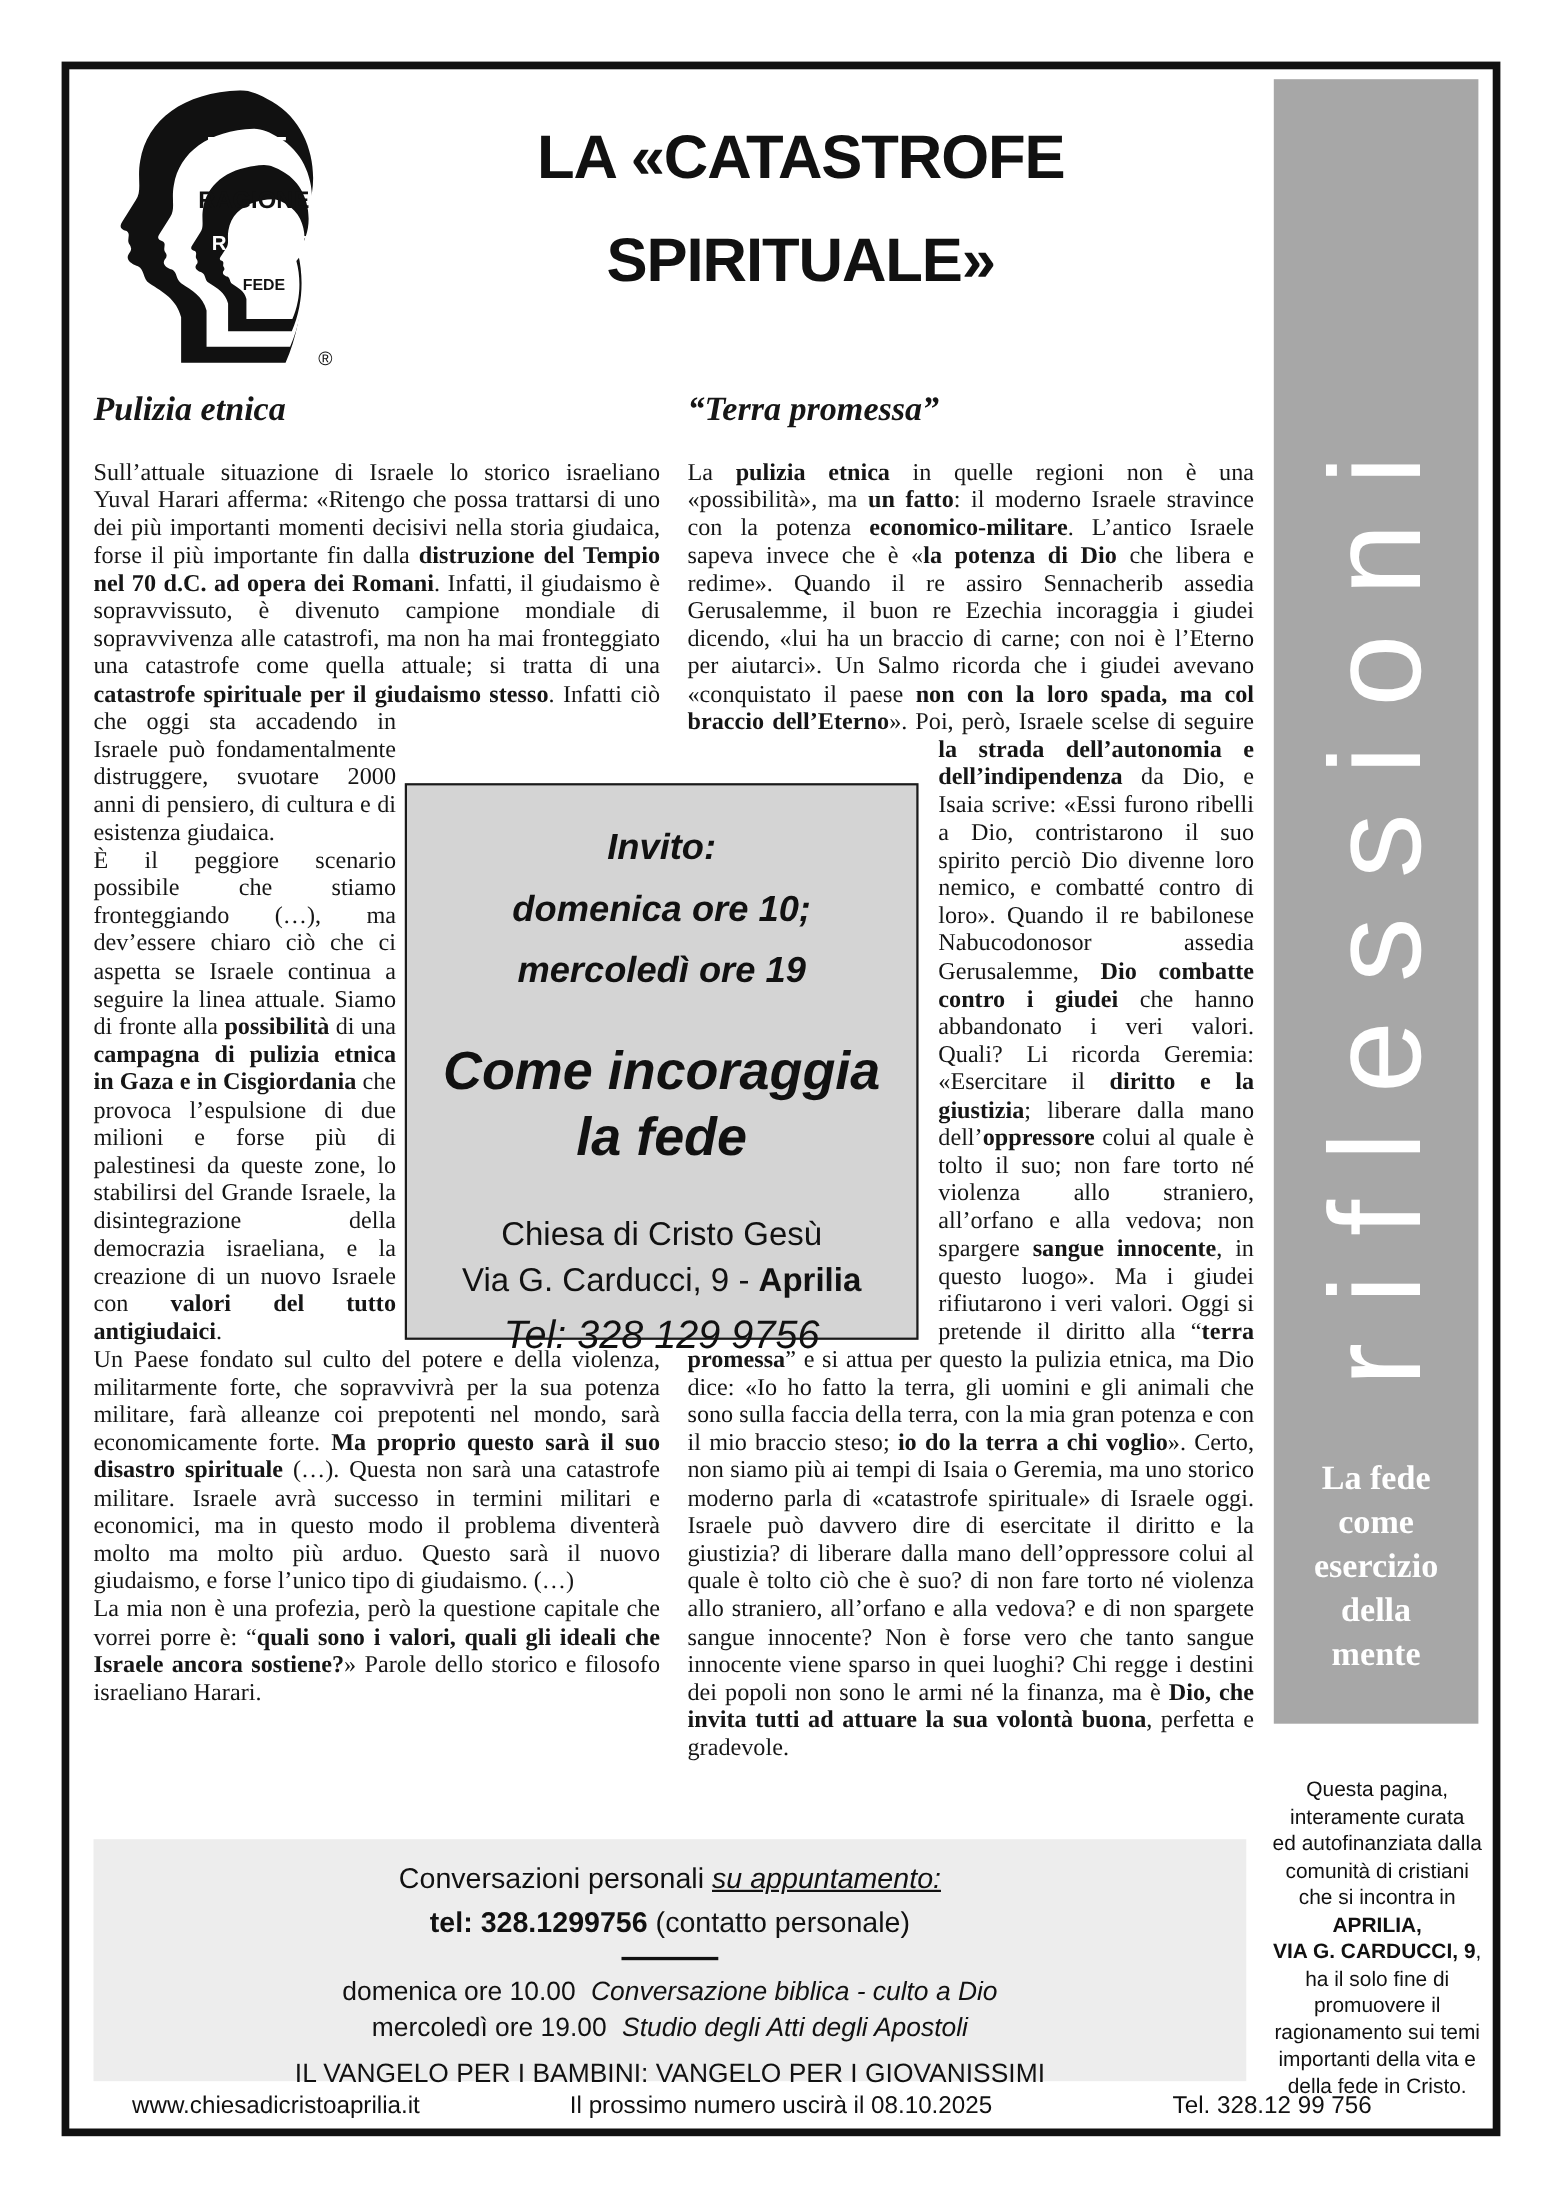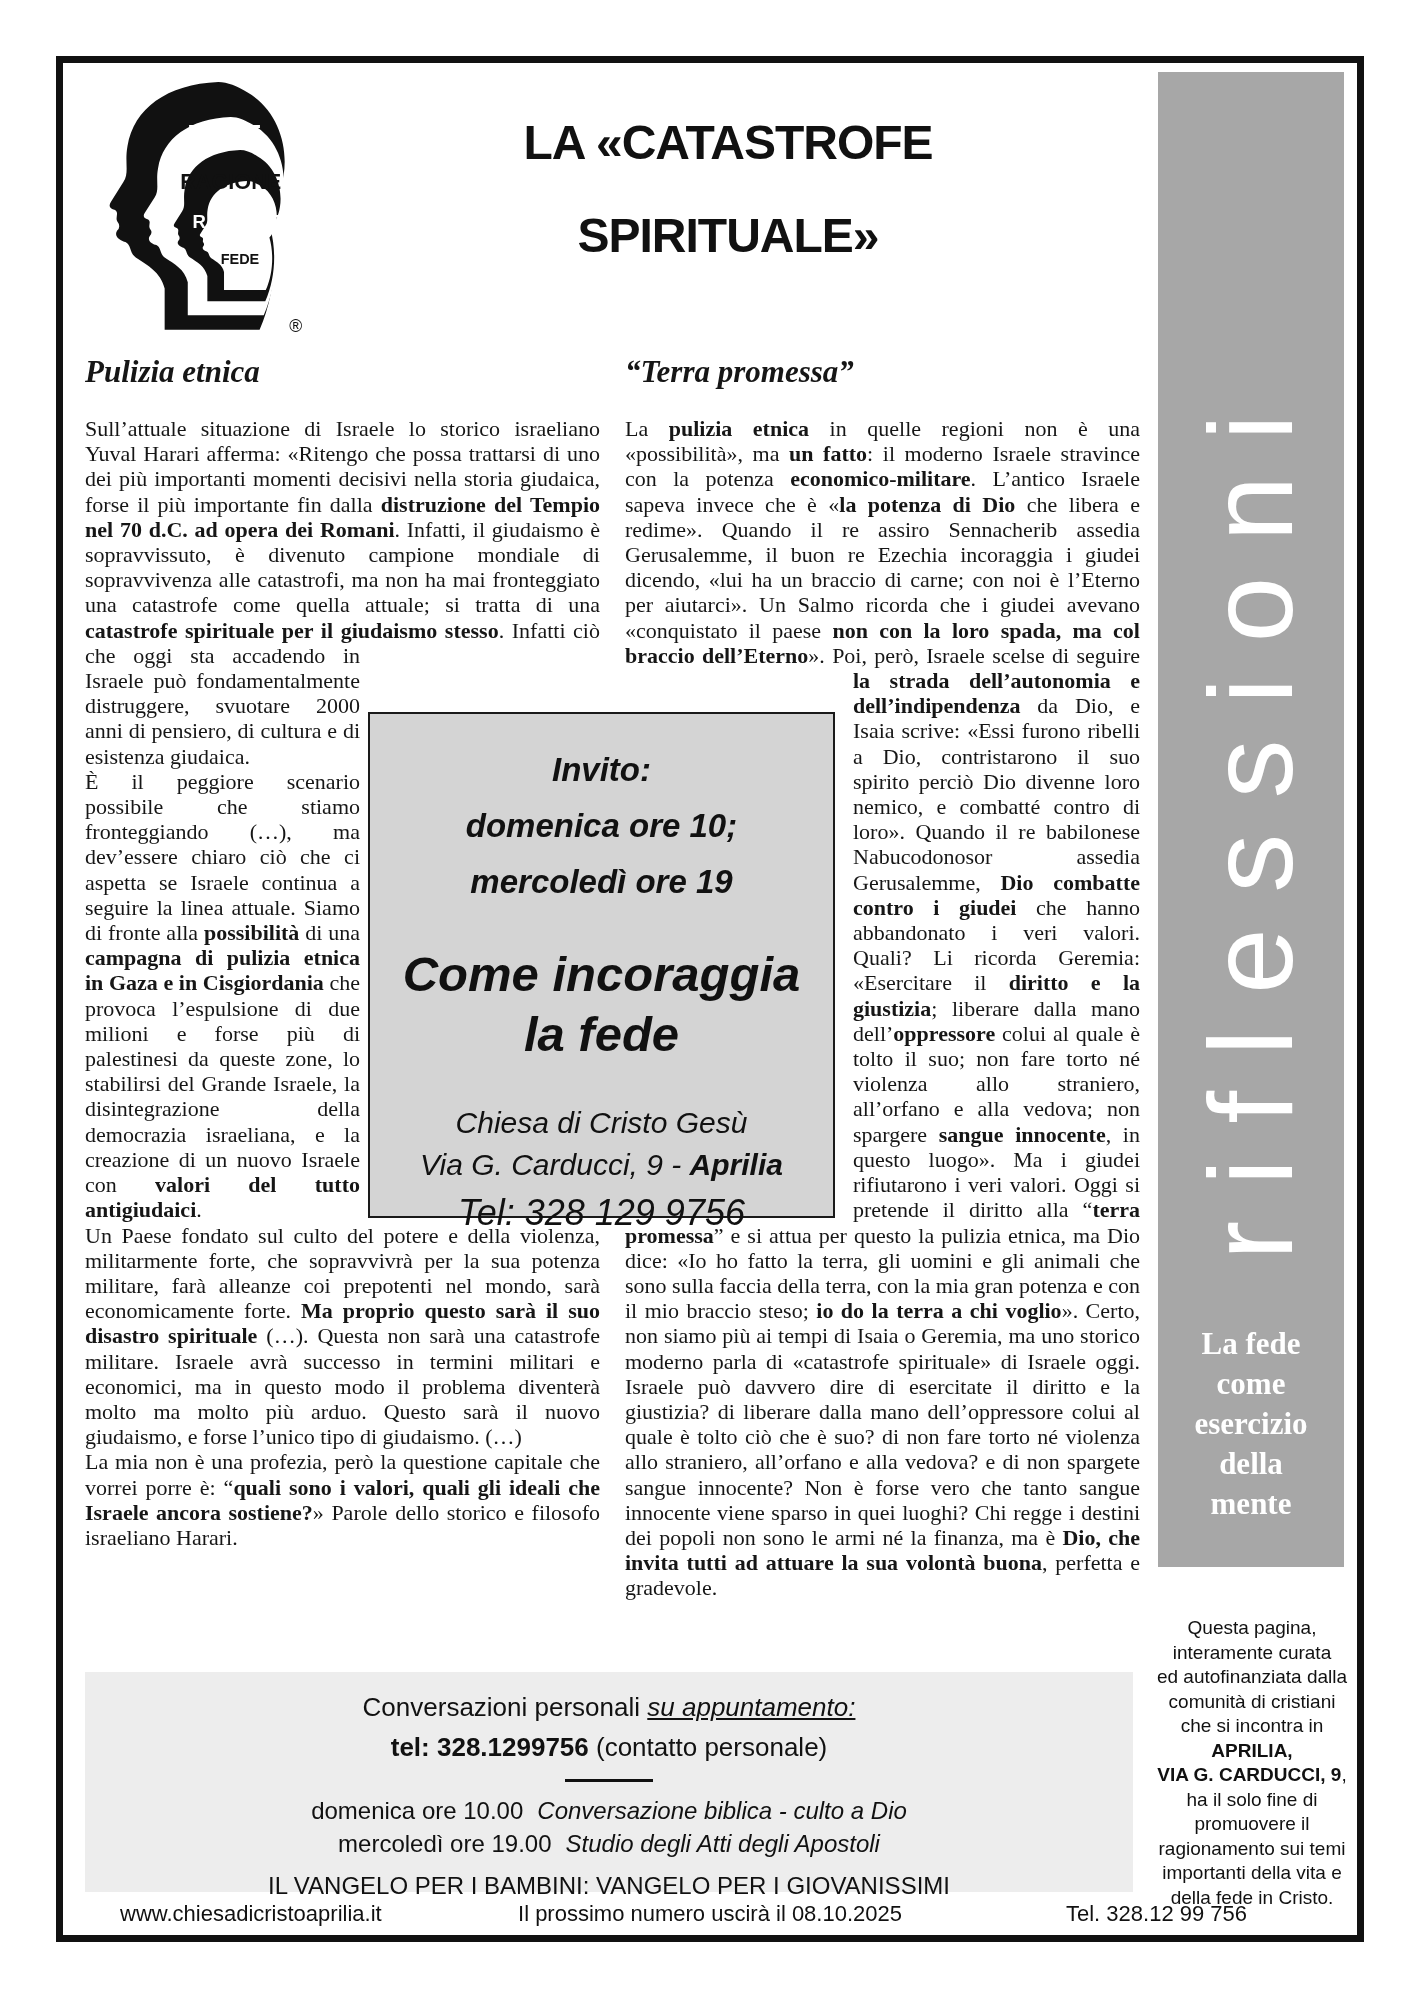--- a/index.html
+++ b/index.html
@@ -4,35 +4,35 @@
 <style>
   html,body{margin:0;padding:0;background:#fff;}
   body{width:1420px;height:2000px;position:relative;font-family:"Liberation Serif",serif;color:#161616;}
   .abs{position:absolute;}
   
   .frame{left:56px;top:56px;width:1294px;height:1872px;border:7px solid #111;background:#fff;}
   
   .logo{left:88px;top:82px;width:240px;height:258px;}
   
   .title{left:318px;top:96px;width:820px;text-align:center;font-family:"Liberation Sans",sans-serif;
-         font-weight:bold;font-size:48px;line-height:93px;letter-spacing:-1px;color:#111;}
+         font-weight:bold;font-size:56px;line-height:93px;letter-spacing:-1px;color:#111;}
   
   .col{top:356px;width:515px;text-align:justify;font-size:22px;line-height:25.2px;}
   .colL{left:85px;}
   .colR{left:625px;}
   .col h3{font-size:31px;line-height:32px;font-weight:bold;font-style:italic;margin:0 0 28px 0;text-align:left;}
   .col p{margin:0;}
   .spR{float:right;width:240px;height:548px;}
   .spL{float:left;width:228px;height:548px;}
   
   .invito{left:368px;top:712px;width:463px;height:502px;background:#d4d4d4;border:2px solid #1a1a1a;
           font-family:"Liberation Sans",sans-serif;text-align:center;color:#111;}
   .inv-small{font-size:33px;line-height:56px;font-weight:bold;font-style:italic;}
   .inv-title{font-size:49px;line-height:60px;font-weight:bold;font-style:italic;margin-top:34px;}
-  .inv-church{font-size:30px;line-height:42px;font-style:italic;margin-top:38px;}
+  .inv-church{font-size:30px;line-height:42px;margin-top:38px;}
   .inv-phone{font-size:36px;margin-top:6px;font-style:italic;}
   
   .sidebar{left:1158px;top:72px;width:186px;height:1495px;background:#a7a7a7;}
   .vertword{left:0;top:0;width:186px;height:1495px;display:flex;align-items:center;justify-content:center;
             writing-mode:vertical-rl;transform:rotate(180deg);
             font-family:"Liberation Sans",sans-serif;font-size:118px;letter-spacing:.30em;color:#fff;}
   .tagline{left:0;right:0;top:1252px;text-align:center;color:#fff;font-weight:bold;
            font-size:31px;line-height:40px;font-family:"Liberation Serif",serif;}
   .sideinfo{left:1146px;top:1616px;width:212px;text-align:center;
             font-family:"Liberation Sans",sans-serif;font-size:19px;line-height:24.5px;color:#111;}

